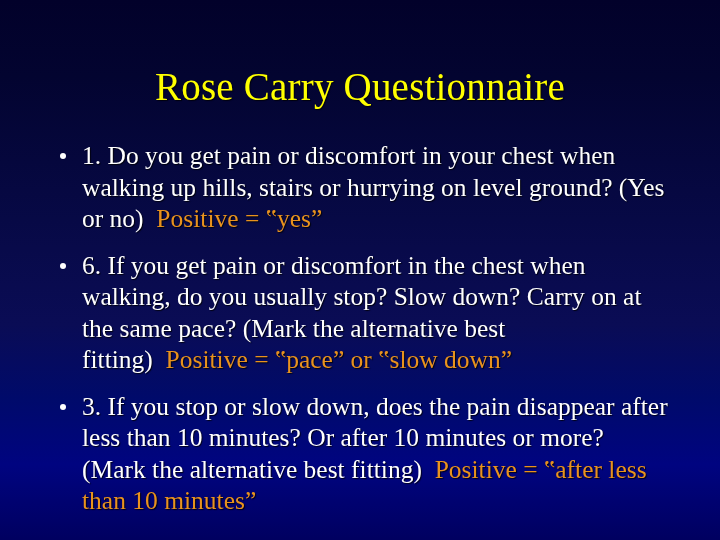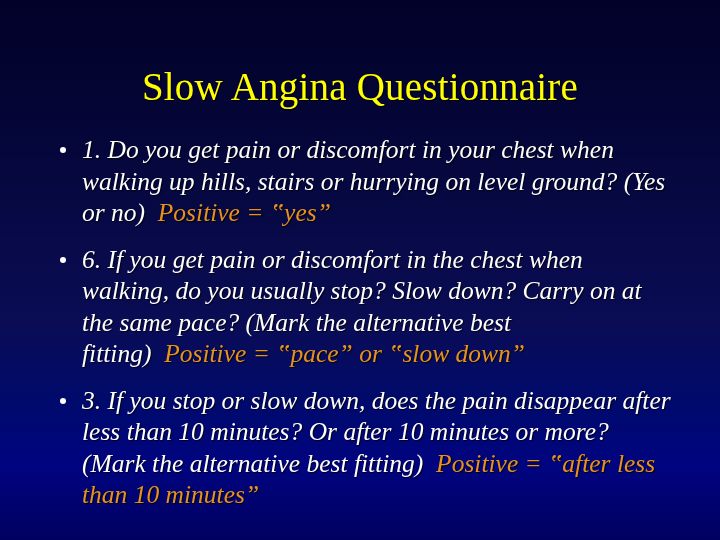--- a/index.html
+++ b/index.html
@@ -41,24 +41,23 @@
     line-height: 46px;
     font-weight: normal;
     letter-spacing: 0.2px;
     text-shadow: 1px 1px 1px rgba(0,0,0,0.75);
     white-space: nowrap;
   }
 
   
   #body-list {
     position: absolute;
-    top: 134px;
+    top: 140px;
     left: 56px;
     width: 616px;
-    font-style: italic;
   }
 
   .bullet-item {
     position: relative;
     padding-left: 26px;
     margin-bottom: 15px;
     color: #ffffff;
     font-size: 25.5px;
     line-height: 31.5px;
     text-shadow: 1px 1px 1px rgba(0,0,0,0.8);
@@ -81,21 +80,21 @@
 
   .positive {
     color: #e8921e;
   }
 </style>
 </head>
 <body>
 
 <div id="slide">
 
-  <h1 id="slide-title">Slow Angina Questionnaire</h1>
+  <h1 id="slide-title">Rose Carry Questionnaire</h1>
 
   <div id="body-list">
 
     <div class="bullet-item">
       <span class="bullet-dot"></span>
       <span class="bullet-text"><span>1. Do you get pain or discomfort in your chest when walking up hills, stairs or hurrying on level ground? (Yes or no)</span>&nbsp;&nbsp;<span class="positive">Positive = ‟yes”</span></span>
     </div>
 
     <div class="bullet-item">
       <span class="bullet-dot"></span>

